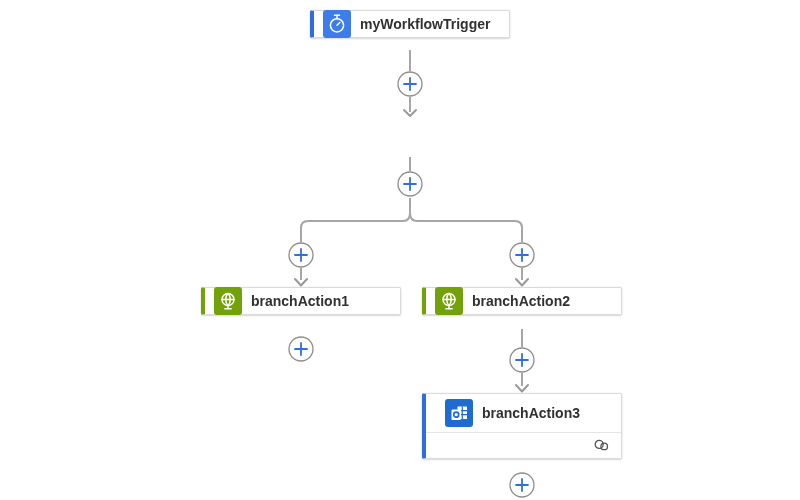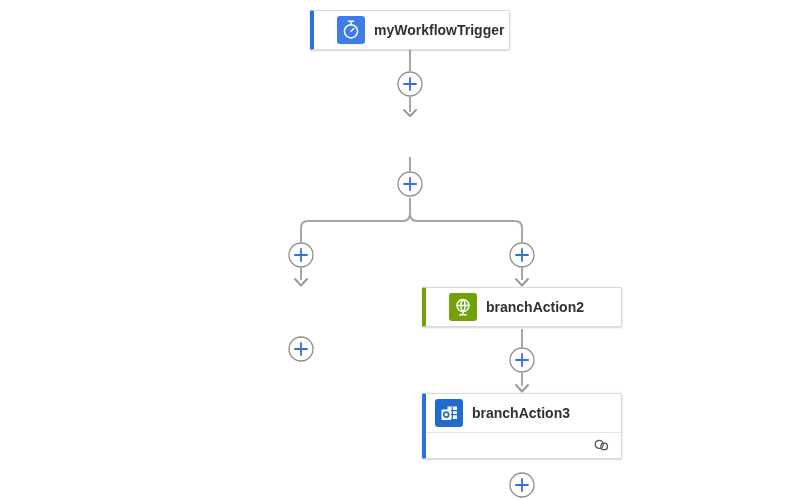--- a/index.html
+++ b/index.html
@@ -6,28 +6,28 @@
   .canvas{
     position:relative;width:800px;height:500px;overflow:hidden;
     background:var(--canvas_bg,#fff);
     font-family:"Liberation Sans", sans-serif;
   }
   .connectors{position:absolute;left:0;top:0;pointer-events:none;}
   .connectors .line{fill:none;stroke:var(--line_gray,#a8a6a4);stroke-width:2;}
   .connectors .arrow{fill:none;stroke:var(--arrow_gray,#9b9997);stroke-width:2;stroke-linecap:round;stroke-linejoin:round;}
 
   .card{
-    position:absolute;width:200px;height:40px;box-sizing:border-box;
+    position:absolute;width:200px;height:28px;box-sizing:border-box;
     background:#fff;border:1px solid var(--card_border,#dadada);
     border-left:4px solid #888;border-radius:2px;
     box-shadow:0 1px 2px rgba(0,0,0,.14),0 0 2px rgba(0,0,0,.08);
-    display:flex;align-items:center;padding-left:23px;cursor:pointer;
+    display:flex;align-items:center;padding-left:9px;cursor:pointer;
   }
   .card-tall{height:66px;flex-direction:column;align-items:stretch;padding:0;}
-  .card-main{height:39px;display:flex;align-items:center;padding-left:9px;}
+  .card-main{height:39px;display:flex;align-items:center;padding-left:19px;}
   .card-footer{
     height:26px;border-top:1px solid var(--divider,#e5e5e5);
     display:flex;align-items:center;justify-content:flex-end;padding-right:10px;
   }
   .icon{
     width:28px;height:28px;border-radius:3px;flex:0 0 auto;
     display:inline-flex;align-items:center;justify-content:center;line-height:0;
   }
   .label{
     margin-left:9px;font-size:14px;font-weight:bold;
@@ -88,20 +88,32 @@
         <path class="glyph" d="M11.5 5.2 H16.5"></path>
         <path class="glyph" d="M14 5.5 V8.5"></path>
         <circle class="glyph" cx="14" cy="15.3" r="6.6"></circle>
         <path class="glyph" d="M14 15.3 L16.8 12.5"></path>
       </svg>
     </span>
     <span class="label">myWorkflowTrigger</span>
   </div>
 
 
+  <div class="card node-2" style="left:201px;top:287px">
+    <span class="icon iconbg-2">
+      <svg width="28" height="28" viewBox="0 0 28 28">
+        <circle class="glyph" cx="14" cy="12.5" r="6" stroke-width="1.3"></circle>
+        <path class="glyph" d="M8 12.5 H20" stroke-width="1.1"></path>
+        <path class="glyph" d="M14 6.5 C11 9 11 16 14 18.5 M14 6.5 C17 9 17 16 14 18.5" stroke-width="1.1"></path>
+        <path class="glyph" d="M14 18.5 V21"></path>
+        <path class="glyph" d="M10.8 21.8 H17.2"></path>
+      </svg>
+    </span>
+    <span class="label">branchAction1</span>
+  </div>
 
   <div class="card node-3" style="left:422px;top:287px">
     <span class="icon iconbg-3">
       <svg width="28" height="28" viewBox="0 0 28 28">
         <circle class="glyph" cx="14" cy="12.5" r="6" stroke-width="1.3"></circle>
         <path class="glyph" d="M8 12.5 H20" stroke-width="1.1"></path>
         <path class="glyph" d="M14 6.5 C11 9 11 16 14 18.5 M14 6.5 C17 9 17 16 14 18.5" stroke-width="1.1"></path>
         <path class="glyph" d="M14 18.5 V21"></path>
         <path class="glyph" d="M10.8 21.8 H17.2"></path>
       </svg>

